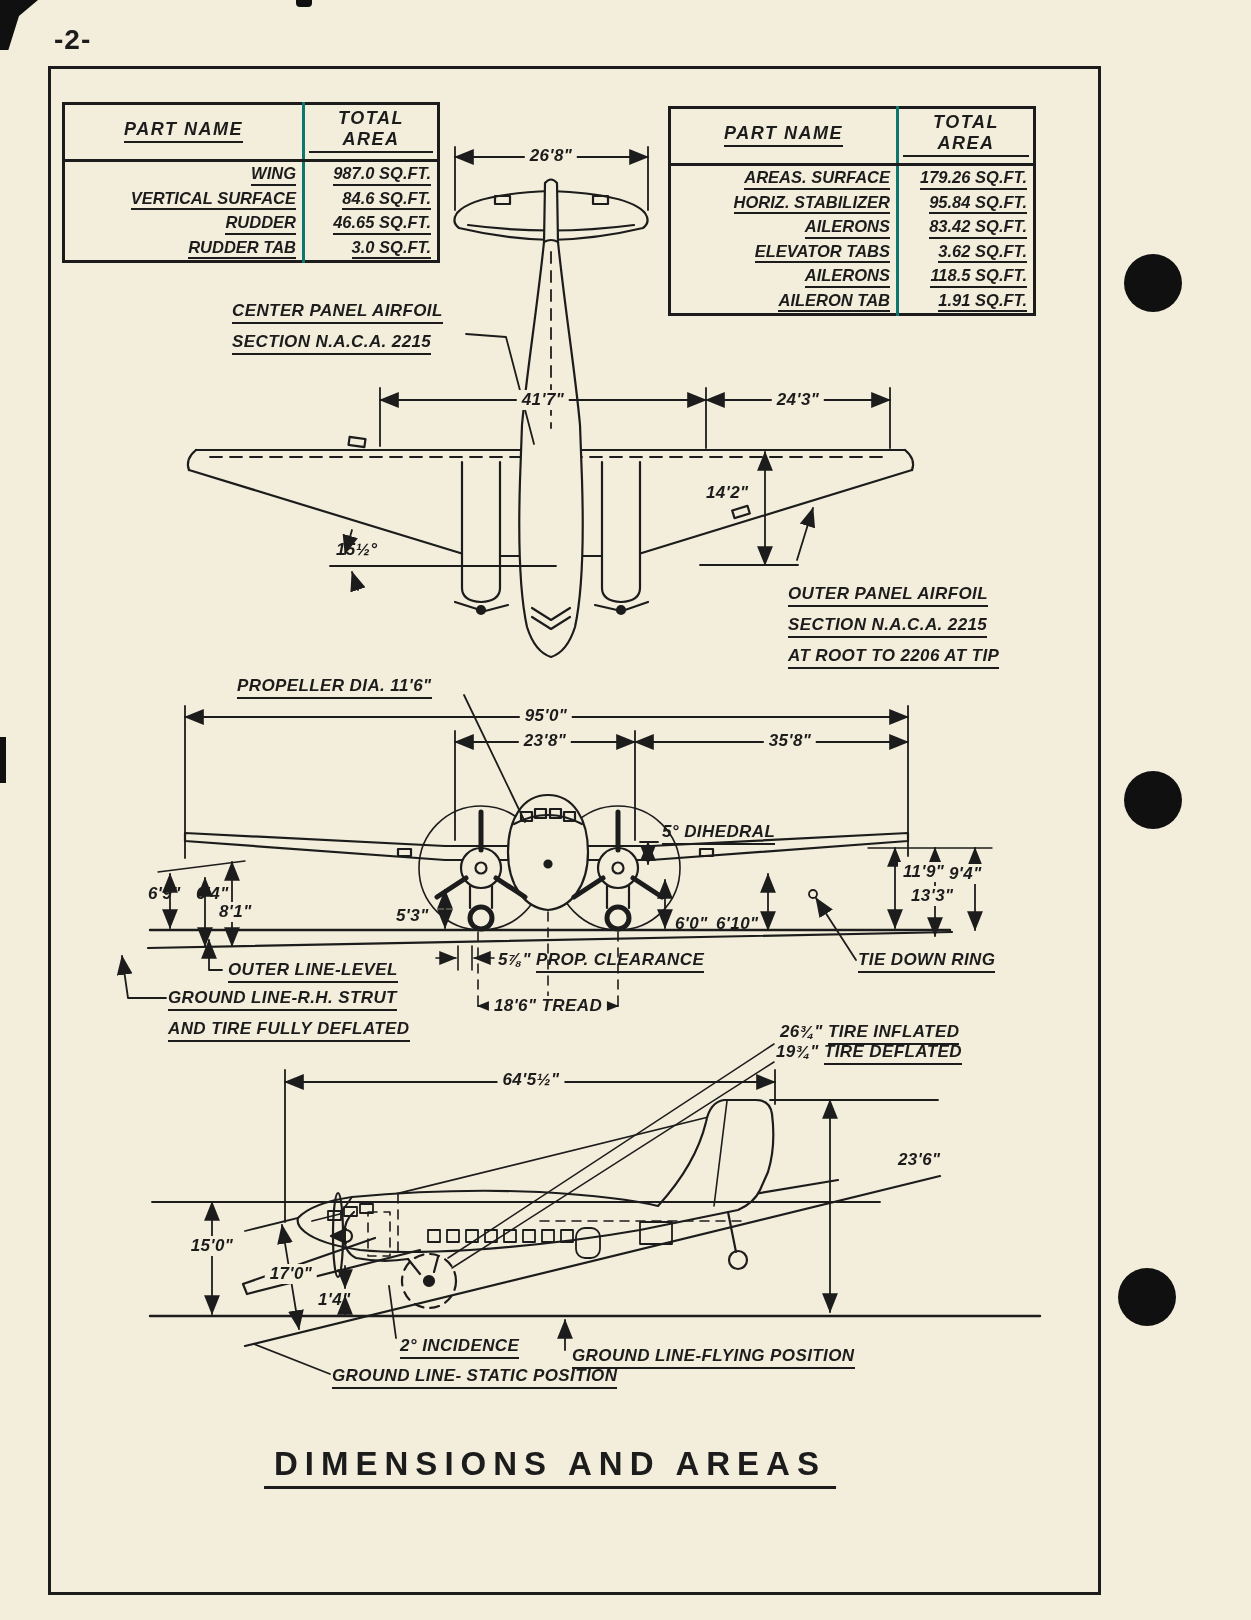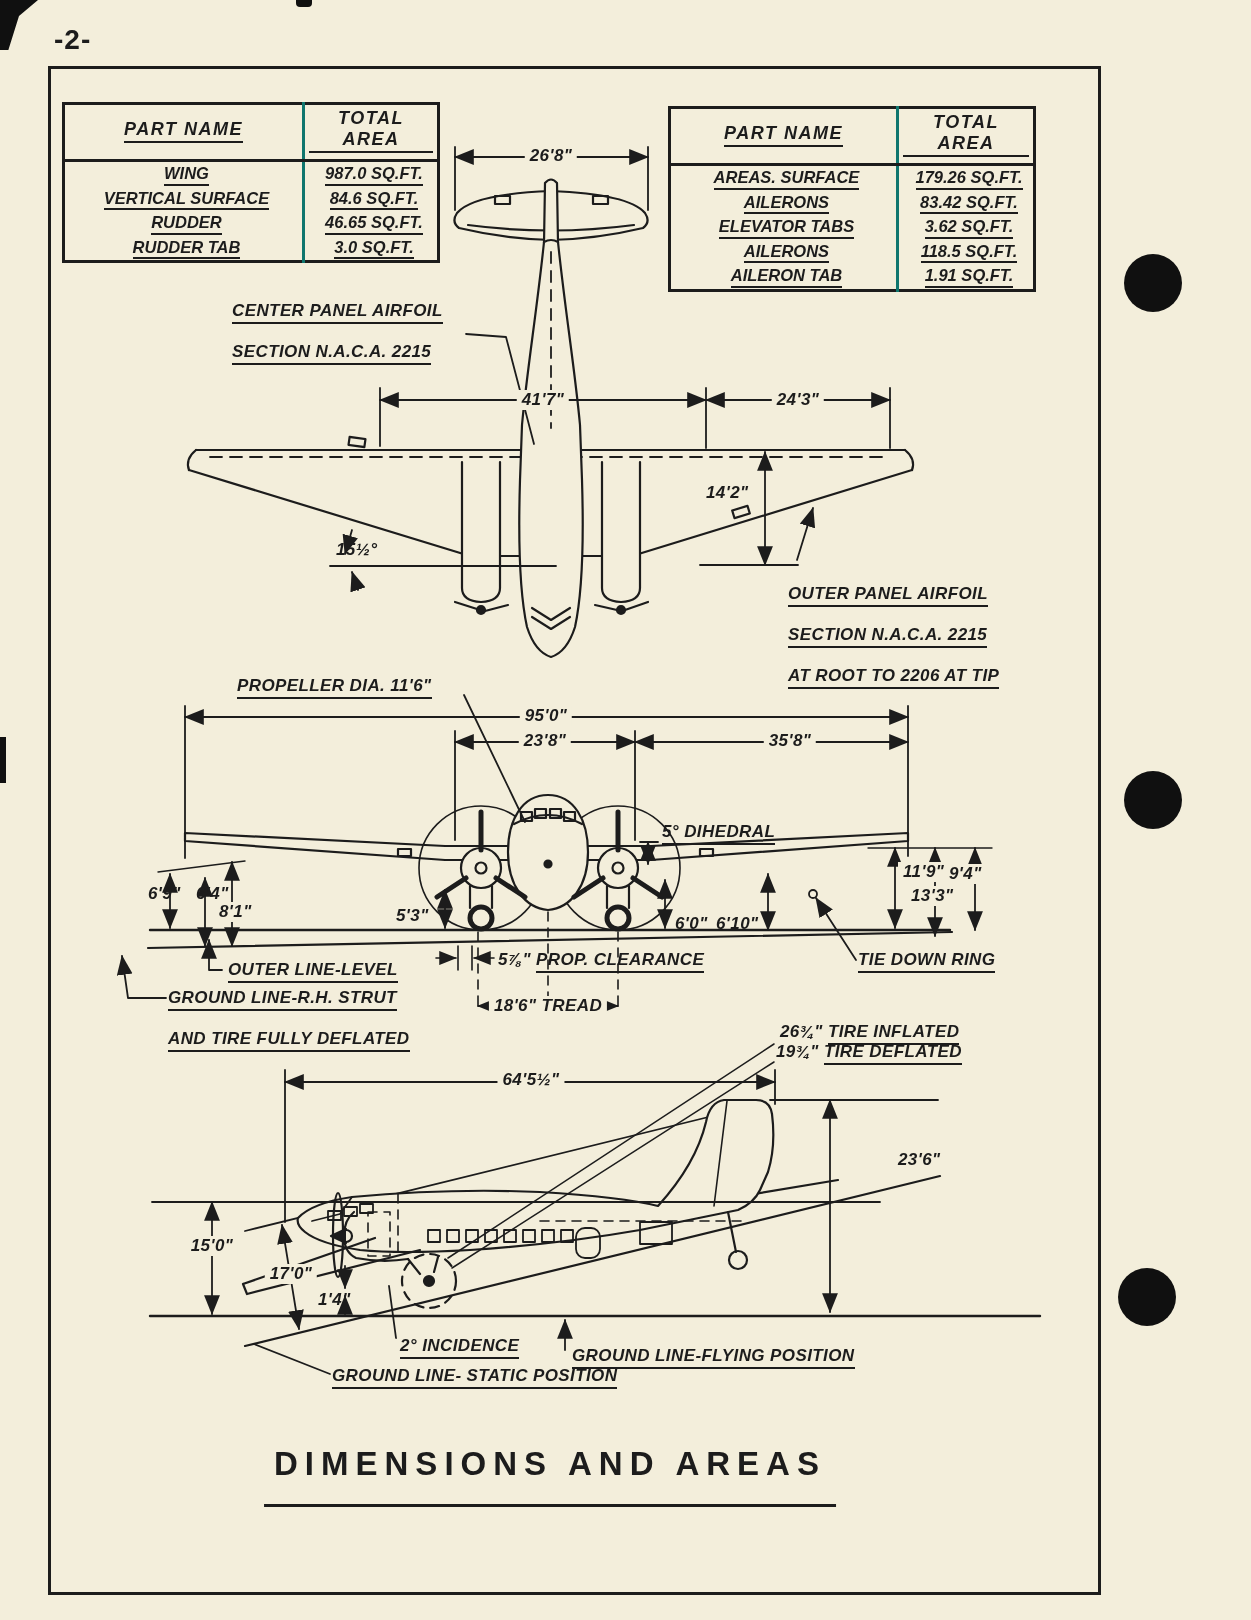--- a/index.html
+++ b/index.html
@@ -10,27 +10,27 @@
   .pagenum{position:absolute;left:54px;top:24px;font:bold 28px "Liberation Sans",sans-serif;letter-spacing:1px;z-index:3}
   .dot{position:absolute;width:58px;height:58px;border-radius:50%;background:#101010;z-index:3}
   .mark-tl{position:absolute;left:0;top:0;width:38px;height:50px;background:#101010;clip-path:polygon(0 0,100% 0,50% 32%,22% 100%,0 100%);z-index:3}
   .mark-top{position:absolute;left:296px;top:0;width:16px;height:7px;background:#101010;border-radius:0 0 4px 4px;z-index:3}
   .mark-left{position:absolute;left:0;top:737px;width:6px;height:46px;background:#101010;z-index:3}
   svg.draw{position:absolute;left:0;top:0;z-index:1}
   .lbl{position:absolute;z-index:2;font:italic bold 17px "Liberation Sans",sans-serif;white-space:nowrap;letter-spacing:.4px;color:#1c1c1c}
   .lbl.c{transform:translateX(-50%)}
   .lbl.dim{background:#f3eedb;padding:0 5px}
   .u{border-bottom:2.5px solid #1c1c1c;padding-bottom:1px;display:inline-block}
-  .lines div{margin-bottom:18px}
+  .lines div{margin-bottom:8px}
   table.areas{position:absolute;z-index:2;border:3.2px solid #1c1c1c;border-collapse:collapse;background:transparent;font:italic bold 16.5px "Liberation Sans",sans-serif;color:#1c1c1c}
   .areas th{border-bottom:3px solid #1c1c1c;text-align:center;padding:3px 4px 6px;font:italic bold 18px "Liberation Sans",sans-serif;letter-spacing:1.5px}
   .areas th.name,.areas td.name{border-right:3px solid #0f766e}
-  .areas td{padding:1px 6px 1px 12px;line-height:20.5px;text-align:center}
+  .areas td{padding:1px 6px 1px 12px;line-height:20.5px;text-align:right}
   .areas td .u{border-bottom-width:2px;padding-bottom:0}
-  .title{position:absolute;z-index:2;font:bold 33px "Liberation Sans",sans-serif;letter-spacing:7px;border-bottom:3.5px solid #1c1c1c;padding:0 10px 21px;white-space:nowrap}
+  .title{position:absolute;z-index:2;font:bold 33px "Liberation Sans",sans-serif;letter-spacing:7px;border-bottom:3.5px solid #1c1c1c;padding:0 10px 3px;white-space:nowrap}
 </style>
 </head>
 <body>
 
 <div id="page">
 
   <div class="frame"></div>
   <div class="mark-tl"></div>
   <div class="mark-top"></div>
   <div class="mark-left"></div>
@@ -67,20 +67,24 @@
 
   <table class="areas" style="left:668px;top:106px;width:368px">
     <tbody>
         <tr>
       <th class="name" style="width:228px"><span class="u">PART NAME</span></th>
       <th><span class="u">TOTAL AREA</span></th>
     </tr>
     <tr>
           <td class="name"><span class="u">AREAS. SURFACE</span></td>
           <td><span class="u">179.26 SQ.FT.</span></td>
+        </tr>
+    <tr>
+          <td class="name"><span class="u">HORIZ. STABILIZER</span></td>
+          <td><span class="u">95.84 SQ.FT.</span></td>
         </tr>
     <tr>
           <td class="name"><span class="u">AILERONS</span></td>
           <td><span class="u">83.42 SQ.FT.</span></td>
         </tr>
     <tr>
           <td class="name"><span class="u">ELEVATOR TABS</span></td>
           <td><span class="u">3.62 SQ.FT.</span></td>
         </tr>
     <tr>

